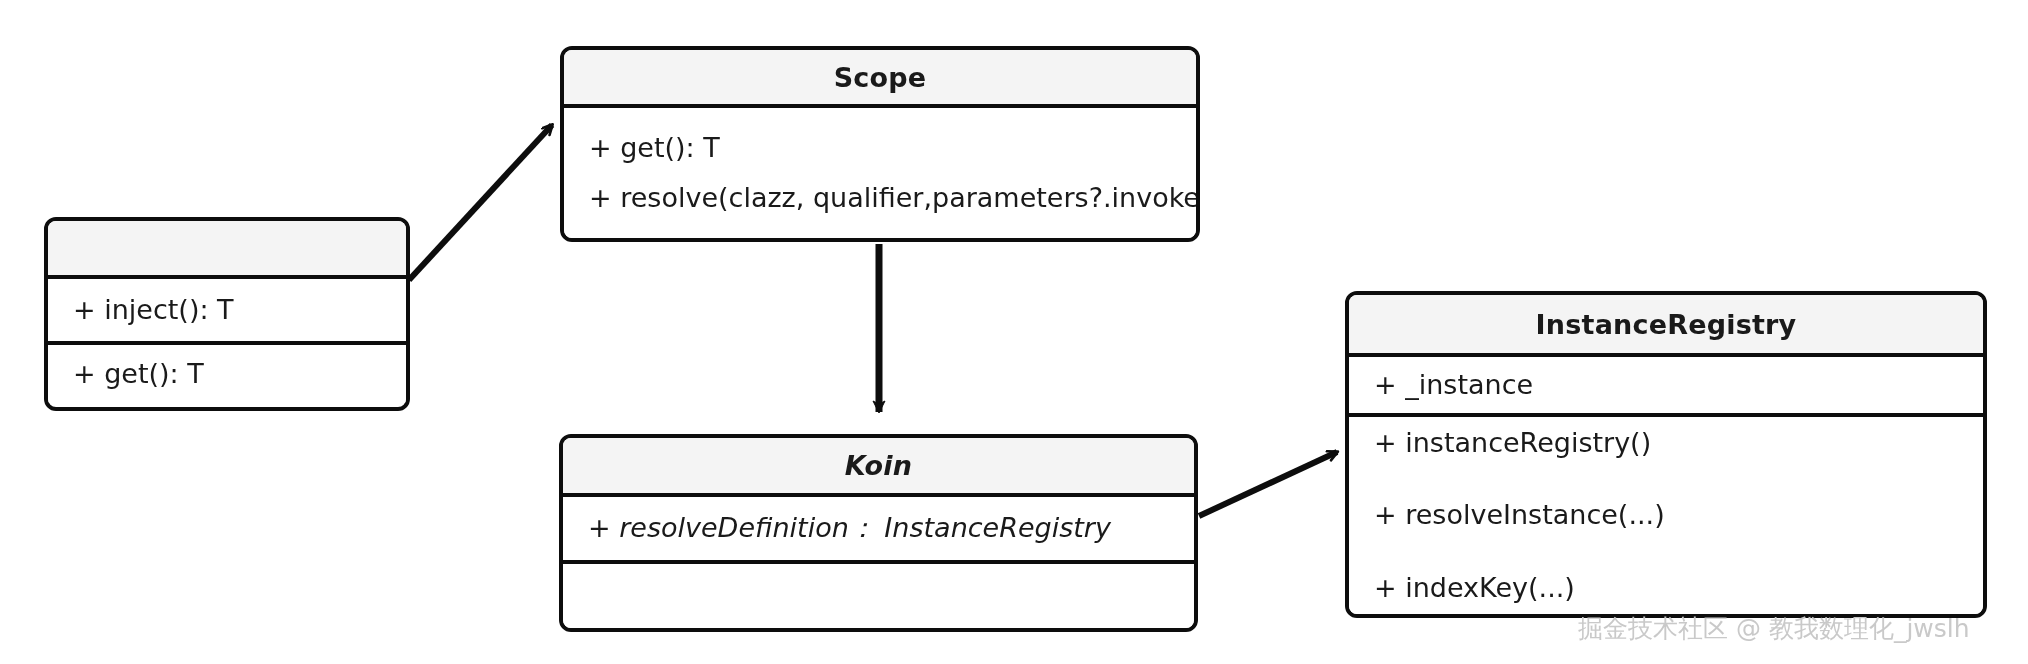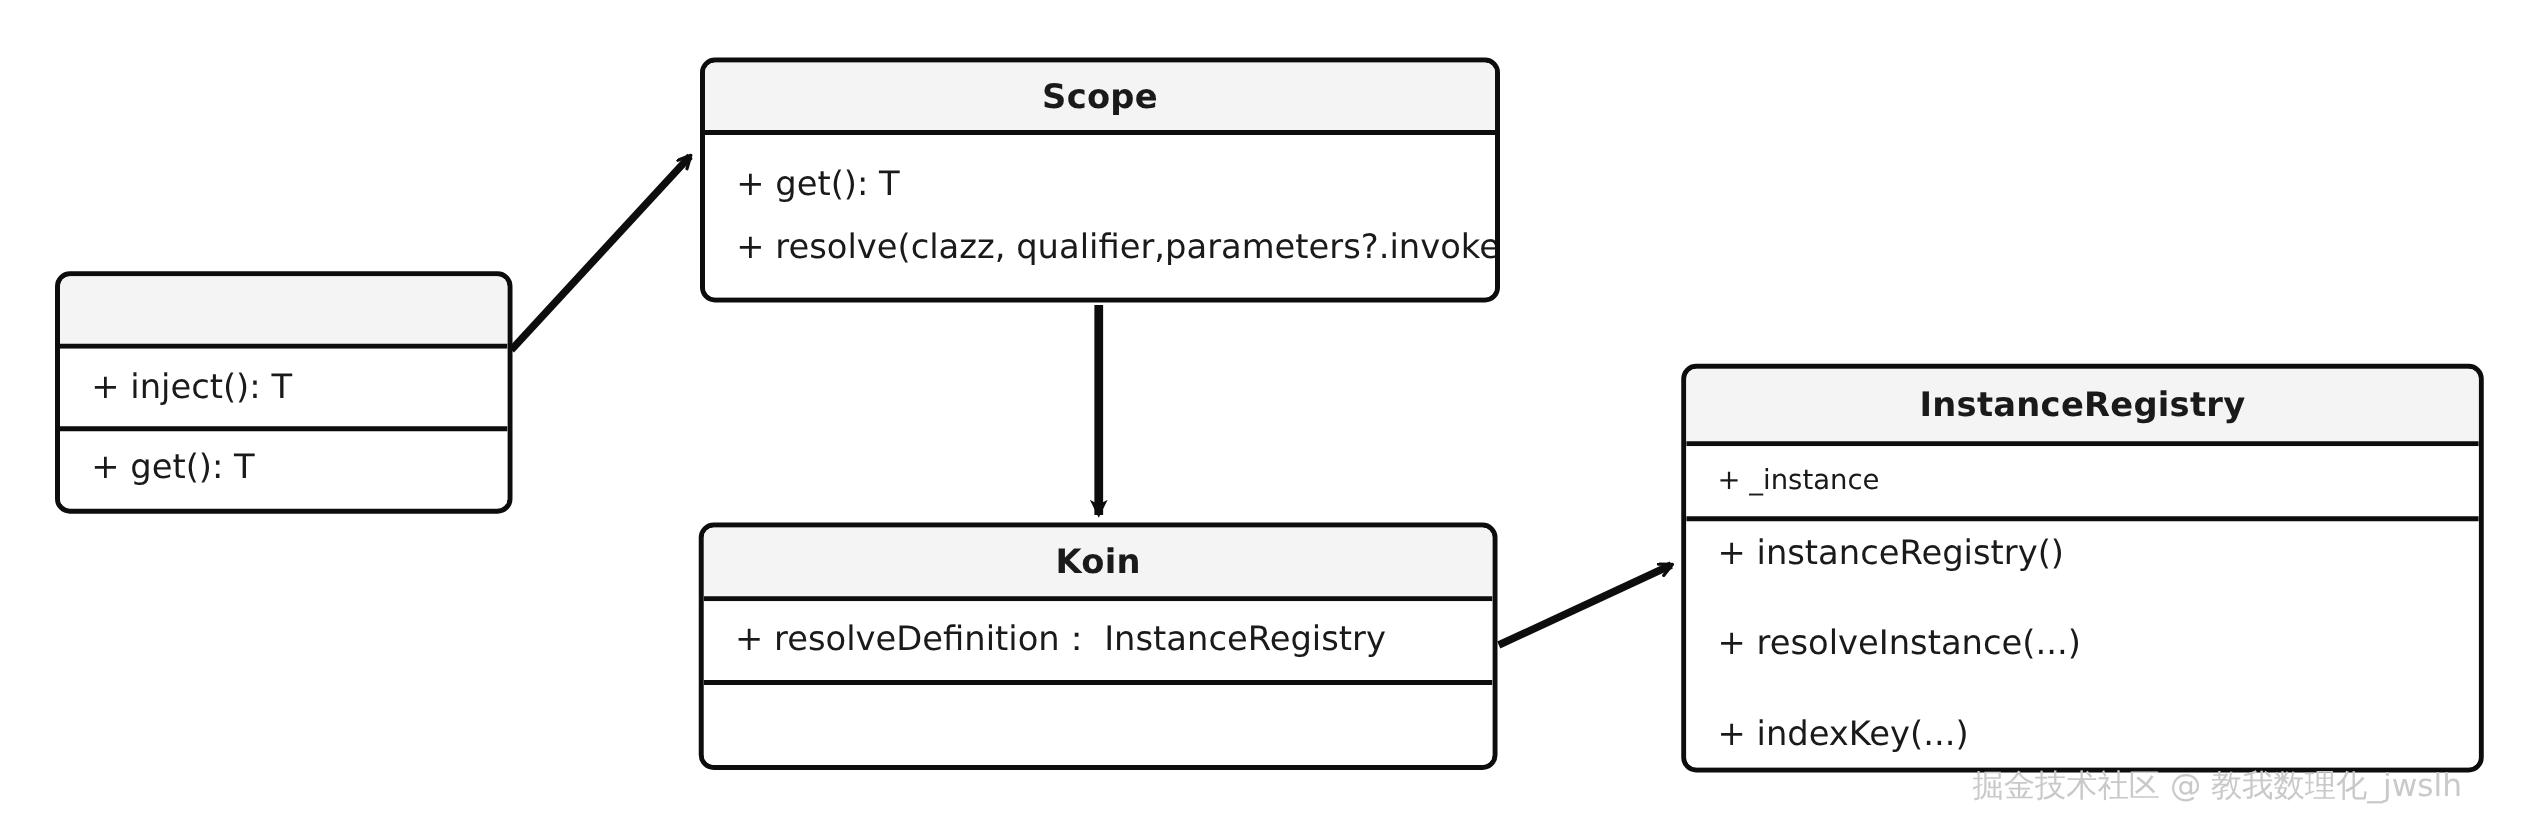--- a/index.html
+++ b/index.html
@@ -66,31 +66,31 @@
   #box-inject .uml-compartment { height: 62px; font-size: 27px; }
   #box-inject .uml-compartment.last { height: 62px; }
 
   #box-scope {
     left: 560px; top: 46px; width: 640px; height: 196px;
   }
   #box-scope .uml-header { height: 58px; font-size: 27px; }
   #box-scope .uml-compartment { height: 130px; font-size: 27px; }
 
   #box-koin {
-    left: 559px; top: 418px; width: 639px; height: 198px;
+    left: 559px; top: 434px; width: 639px; height: 198px; font-style: italic;
   }
   #box-koin .uml-header { height: 59px; font-size: 27px; }
   #box-koin .uml-compartment { height: 63px; font-size: 27px; }
   #box-koin .uml-compartment.empty { height: 68px; }
 
   #box-registry {
     left: 1345px; top: 291px; width: 642px; height: 327px;
   }
   #box-registry .uml-header { height: 62px; font-size: 27px; }
-  #box-registry .uml-compartment.attrs { height: 56px; font-size: 22px; }
+  #box-registry .uml-compartment.attrs { height: 56px; font-size: 27px; }
   #box-registry .uml-compartment.ops { height: 201px; font-size: 27px; }
   #box-registry .uml-compartment.ops .uml-row + .uml-row { margin-top: 44px; }
 
   
   #connectors {
     position: absolute;
     left: 0; top: 0;
     width: 2028px; height: 664px;
     pointer-events: none;
   }

